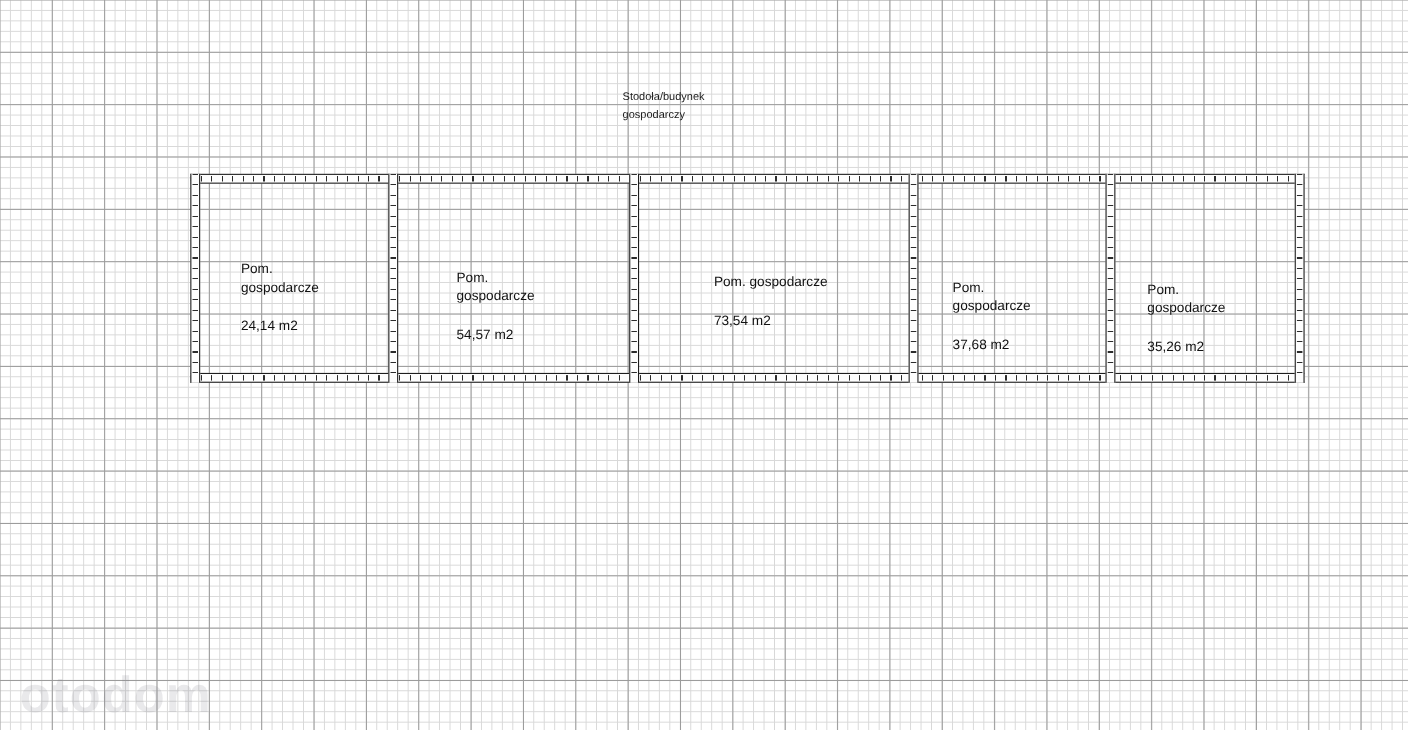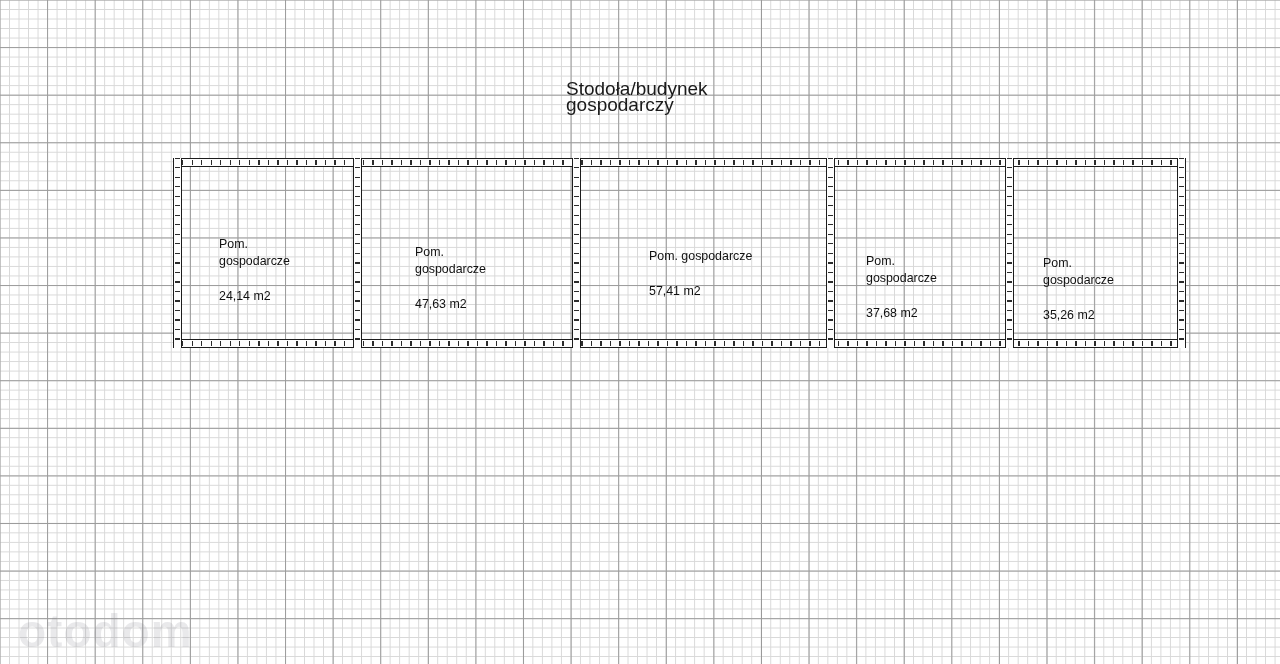--- a/index.html
+++ b/index.html
@@ -46,21 +46,21 @@
     pointer-events: none;
     line-height: 1;
   }
 
   
   .plan-title {
     position: absolute;
     left: 566px;
     top: 81px;
     width: 190px;
-    font-size: 19px;
+    font-size: 10px;
     line-height: 16px;
     color: #1a1a1a;
     white-space: pre-line;
   }
 
   
   .building {
     position: absolute;
     left: 173px;
     top: 158px;
@@ -137,26 +137,26 @@
 
   <div class="room-label" style="left:219px; top:218px;">
     <div>Pom.
 gospodarcze</div>
     <div>24,14 m2</div>
   </div>
 
   <div class="room-label" style="left:415px; top:226px;">
     <div>Pom.
 gospodarcze</div>
-    <div>47,63 m2</div>
+    <div>54,57 m2</div>
   </div>
 
   <div class="room-label" style="left:649px; top:230px;">
     <div>Pom. gospodarcze</div>
-    <div>57,41 m2</div>
+    <div>73,54 m2</div>
   </div>
 
   <div class="room-label" style="left:866px; top:235px;">
     <div>Pom.
 gospodarcze</div>
     <div>37,68 m2</div>
   </div>
 
   <div class="room-label" style="left:1043px; top:237px;">
     <div>Pom.

